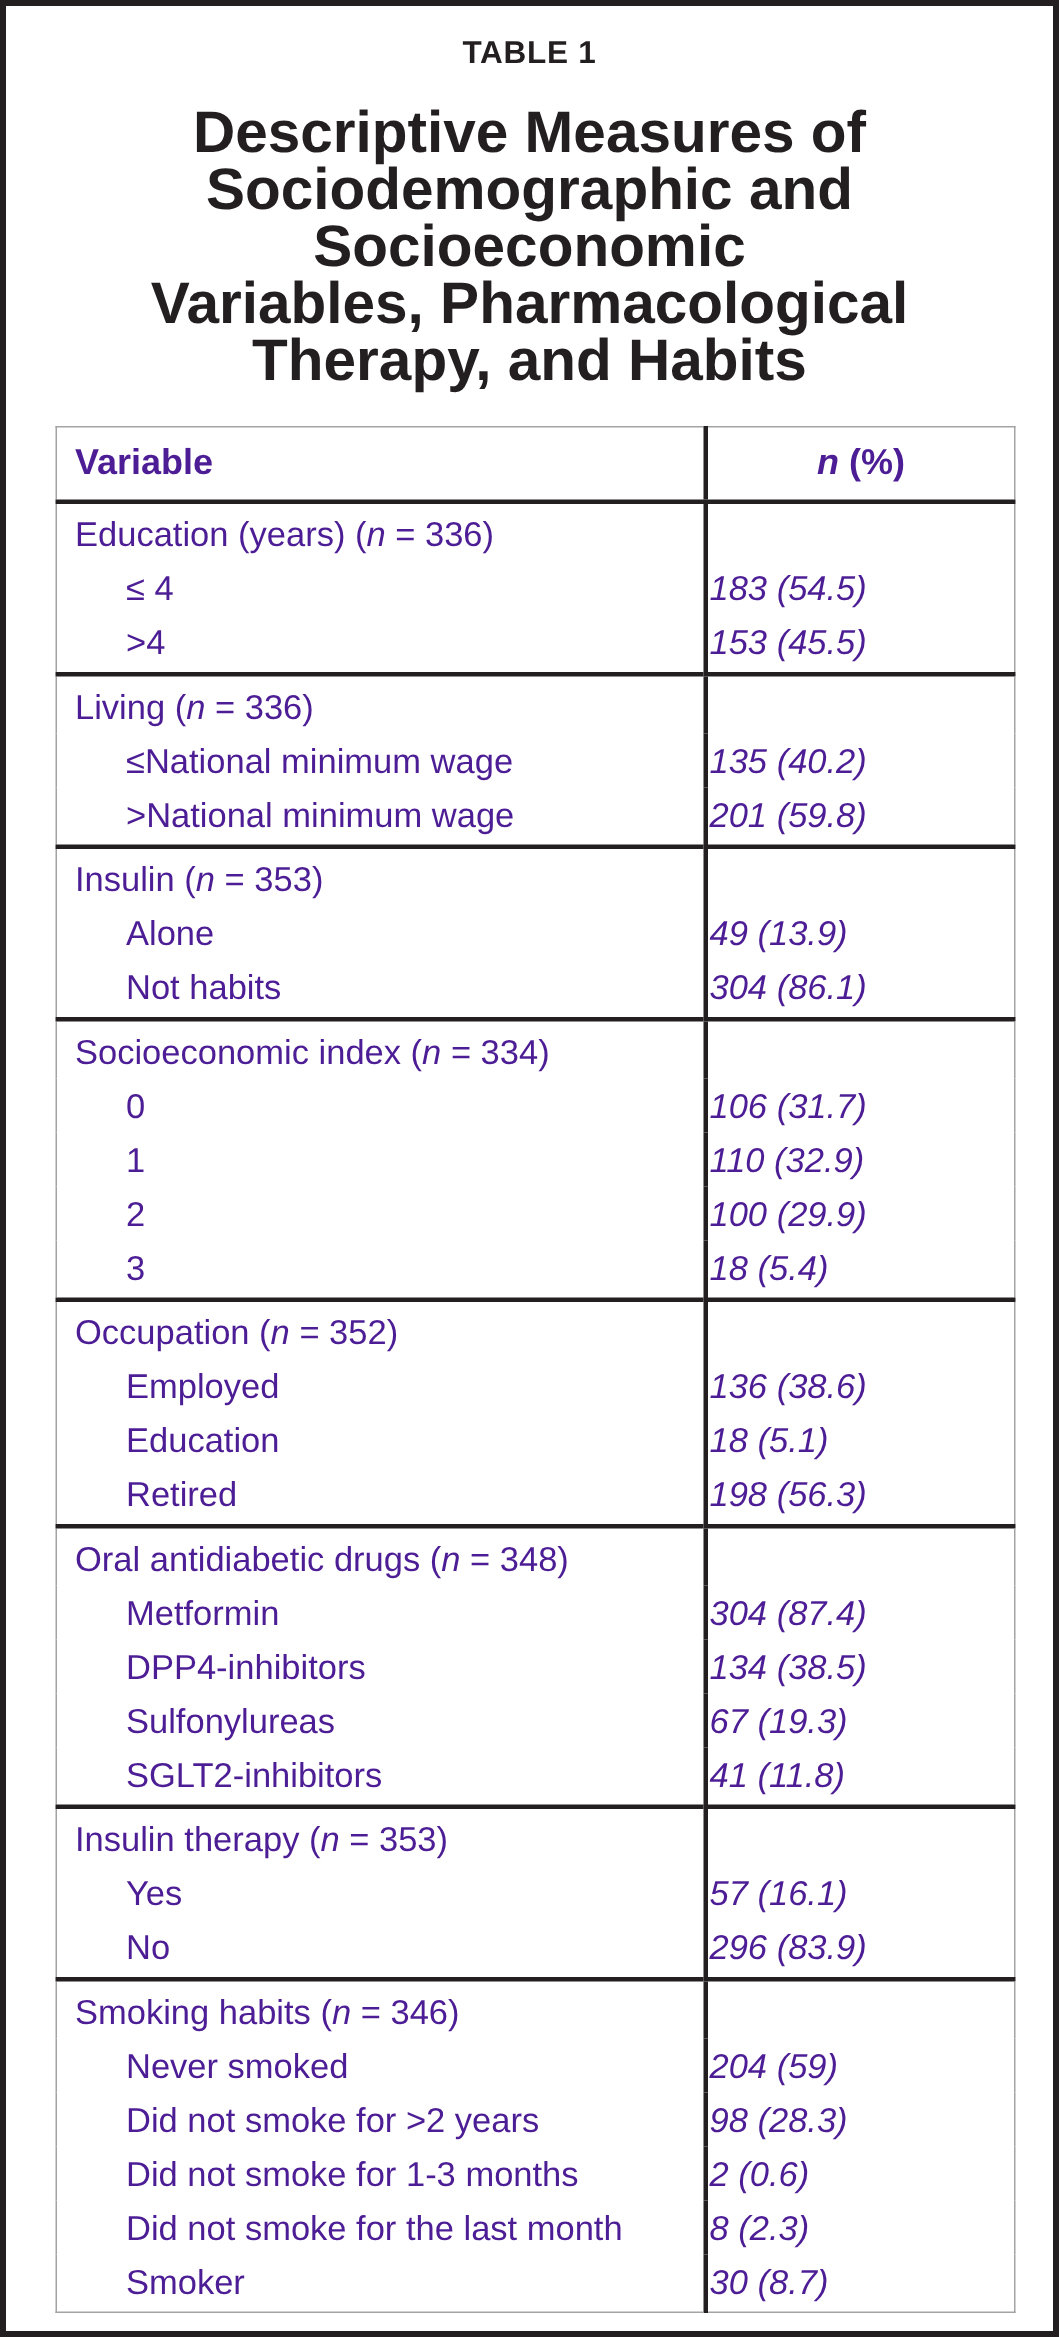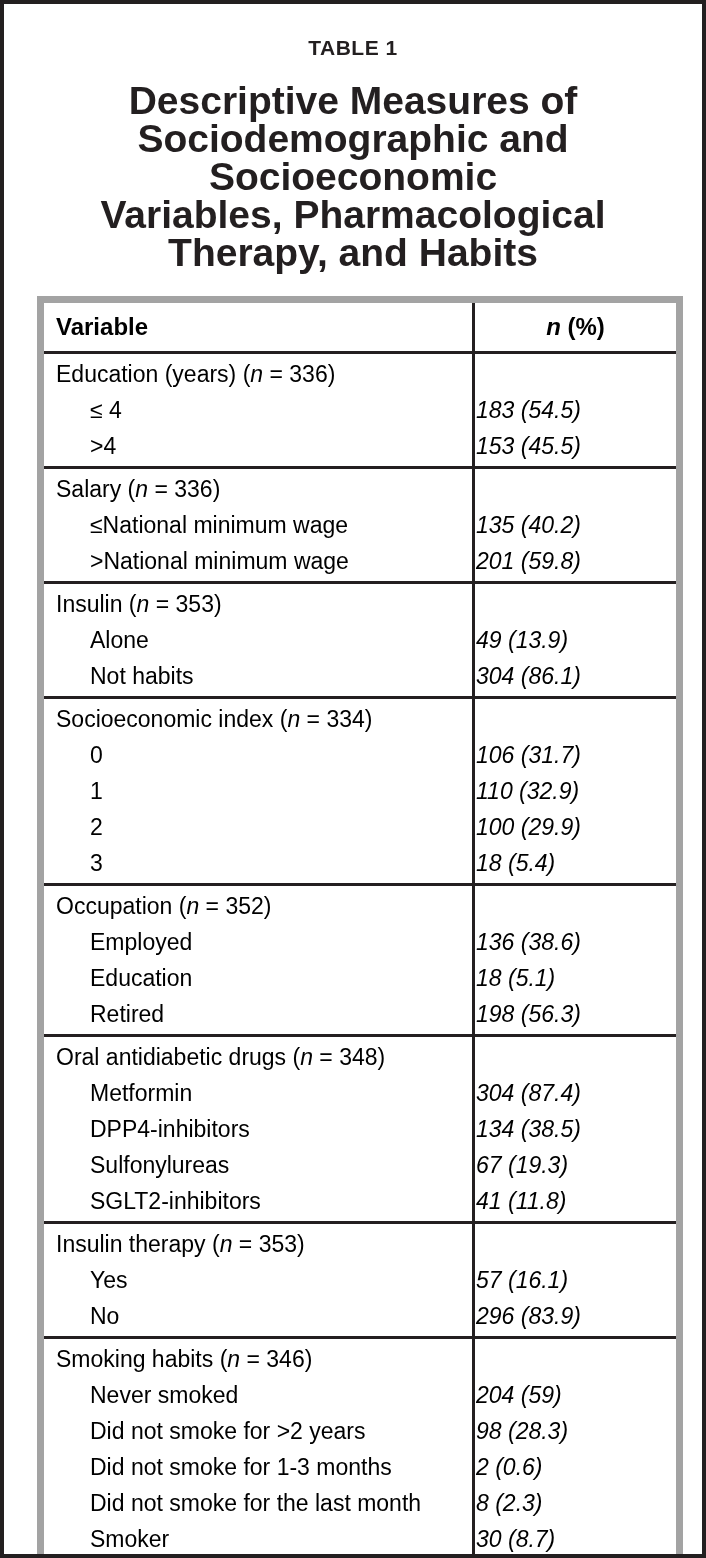--- a/index.html
+++ b/index.html
@@ -16,37 +16,37 @@
     background: #ffffff;
     font-family: "Liberation Sans", sans-serif;
     color: #231f20;
     overflow: hidden;
   }
   .table-label {
     text-align: center;
     font-weight: bold;
     font-size: 21px;
     letter-spacing: 0.5px;
-    margin-top: 32px;
+    margin-top: 20px;
   }
   .fig-title {
     text-align: center;
     font-weight: bold;
     font-size: 39px;
     line-height: 38px;
     margin-top: 22px;
   }
   table.datatable {
     border-collapse: collapse;
     table-layout: fixed;
     margin: 24px 0 0 33px;
     width: 639px;
-    border: 7px solid #a3a3a3;
+    border: 1px solid #a3a3a3;
     font-size: 23px;
-    color: #000000;
+    color: #4c1d95;
   }
   col.c1 { width: 433px; }
   col.c2 { width: 206px; }
   th.var-head {
     text-align: left;
     font-weight: bold;
     font-size: 24px;
     padding: 10px 0 10px 12px;
     border-bottom: 3px solid #231f20;
   }
@@ -98,21 +98,21 @@
         </tr>
         <tr>
           <td class="sub-cell">≤ 4</td>
           <td class="val-cell">183 (54.5)</td>
         </tr>
         <tr class="sec-last">
           <td class="sub-cell">&gt;4</td>
           <td class="val-cell">153 (45.5)</td>
         </tr>
         <tr class="sec-first">
-          <td class="cat-cell"><span>Salary (</span><span class="ital">n</span><span> = 336)</span></td>
+          <td class="cat-cell"><span>Living (</span><span class="ital">n</span><span> = 336)</span></td>
           <td class="val-cell"></td>
         </tr>
         <tr>
           <td class="sub-cell">≤National minimum wage</td>
           <td class="val-cell">135 (40.2)</td>
         </tr>
         <tr class="sec-last">
           <td class="sub-cell">&gt;National minimum wage</td>
           <td class="val-cell">201 (59.8)</td>
         </tr>

